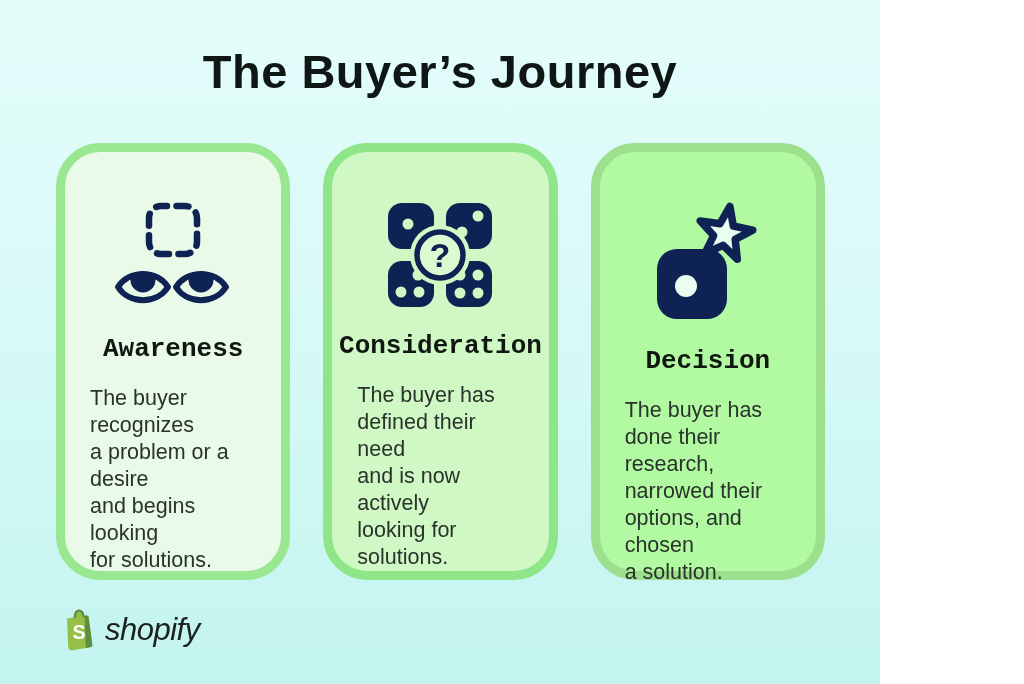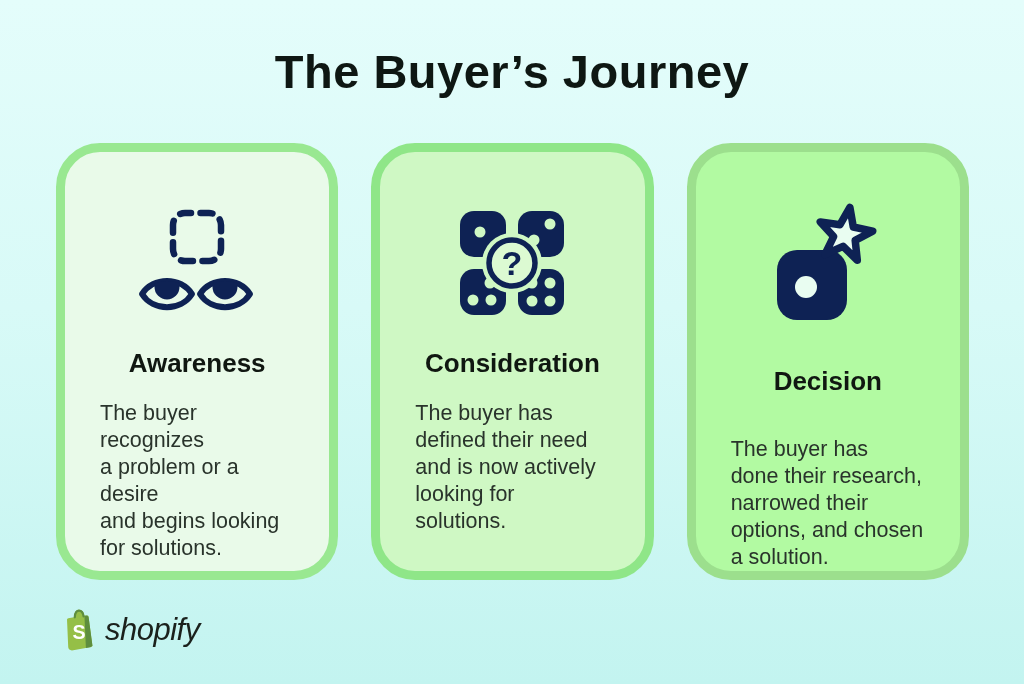--- a/index.html
+++ b/index.html
@@ -1,18 +1,18 @@
 <!DOCTYPE html>
 <html><head>
 <meta charset="utf-8">
 <style>
   html,body{margin:0;padding:0;}
   .canvas{
     position:relative;
-    width:1024px;height:684px;
+    width:880px;height:684px;
     overflow:hidden;
     background:linear-gradient(180deg,#e4fdfb 0%,#d8faf7 45%,#c3f4f0 100%);
     font-family:"Liberation Sans","DejaVu Sans",sans-serif;
   }
   .page-title{
     position:absolute;top:44px;left:0;right:0;
     text-align:center;
     font-size:47px;font-weight:700;color:#0e1713;letter-spacing:.5px;
   }
   .cards{
@@ -26,24 +26,24 @@
   }
   .card-awareness{background:#e9fae9;border-color:#99e891;}
   .card-consideration{background:#cff8c4;border-color:#8fe688;}
   .card-decision{background:#b2faa2;border-color:#9cdf8d;justify-content:space-between;}
   .icon-wrap{
     height:122px;margin-top:50px;
     display:flex;align-items:center;justify-content:center;
   }
   .stage-name{
     margin:24px 0 0;
-    font-size:26px;font-weight:700;color:#101711;
+    font-size:26px;font-weight:700;color:#101711;font-family:Liberation Mono, monospace;
   }
   .stage-desc{
-    margin:21px 0 0;padding:0 35px;align-self:stretch;
+    margin:21px 0 0;padding:0 25px;align-self:stretch;
     font-size:21.5px;line-height:27px;color:#29332b;
     white-space:pre-line;text-align:left;
   }
   .brand{
     position:absolute;left:60px;top:608px;
     display:flex;align-items:center;gap:7px;
   }
   .brand-word{
     font-size:31px;font-weight:400;font-style:italic;
     color:#1b211c;letter-spacing:-.5px;

